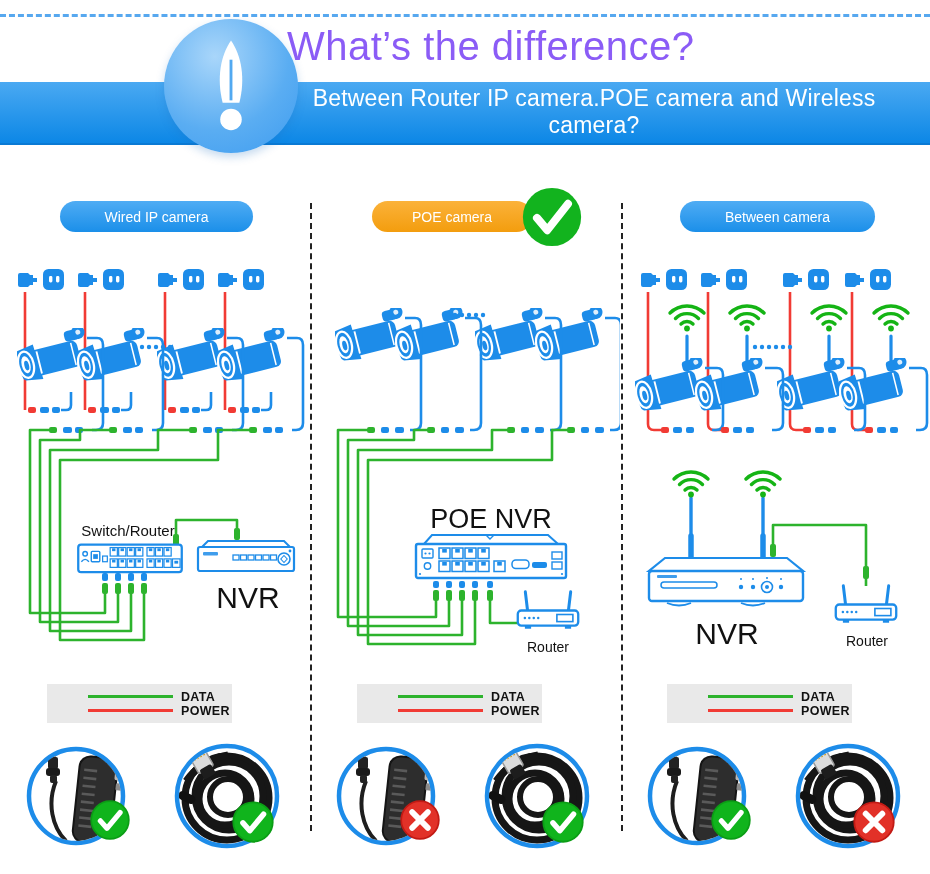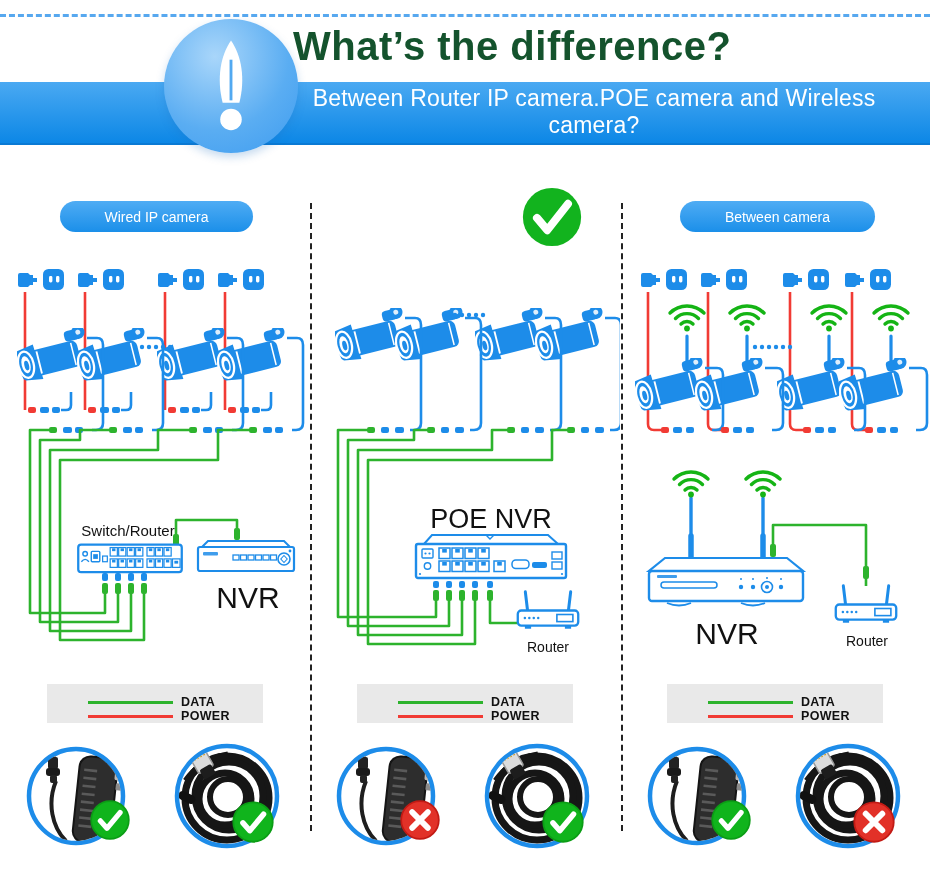--- a/index.html
+++ b/index.html
@@ -13,31 +13,31 @@
   .dashline{position:absolute;left:0;top:14px;width:100%;border-top:3px dashed #57a8ef;}
   .banner{position:absolute;left:0;top:82px;width:100%;height:61px;
           background:linear-gradient(180deg,var(--banner-top),var(--banner-bottom));
           border-bottom:2px solid #0a7ad4;z-index:1;}
   .banner .sub{position:absolute;left:272px;right:14px;top:50%;transform:translateY(-52%);
           text-align:center;color:#fff;font-size:23px;letter-spacing:.2px;}
   .dome{position:absolute;left:164px;top:19px;width:134px;height:134px;border-radius:50%;
         background:radial-gradient(circle at 38% 28%,#a9d6fa,#5aadf2 58%,#3e9cf0);
         z-index:2;display:flex;align-items:center;justify-content:center;
         box-shadow:0 4px 8px rgba(30,110,190,.25);}
-  .title{position:absolute;left:287px;top:24px;z-index:3;font-size:40px;font-weight:700;
-         color:#14532d;letter-spacing:.5px;margin-left:6px;}
+  .title{position:absolute;left:287px;top:24px;z-index:3;font-size:40px;font-weight:400;
+         color:#8b5cf6;letter-spacing:.5px;}
   .divider{position:absolute;top:203px;height:628px;border-left:2px dashed #222;z-index:0;}
   .pill{position:absolute;top:201px;height:31px;border-radius:16px;color:#fff;font-size:14px;
         display:flex;align-items:center;justify-content:center;z-index:2;}
   .pill.blue{background:linear-gradient(180deg,#4facf4,#1b8fe9);}
   .pill.orange{background:linear-gradient(180deg,#fbb23a,#f39d0e);}
   .bigcheck{position:absolute;left:521px;top:186px;width:62px;height:62px;z-index:3;}
   .colsvg{position:absolute;top:240px;width:310px;height:440px;}
-  .legend{position:absolute;top:684px;width:216px;height:39px;background:var(--legend-bg);
-          display:flex;flex-direction:column;justify-content:flex-end;padding:0;}
+  .legend{position:absolute;top:684px;width:185px;height:39px;background:var(--legend-bg);
+          display:flex;flex-direction:column;justify-content:center;padding:0;}
   .legrow{display:flex;align-items:center;height:14px;}
   .legline{width:85px;height:3px;margin-left:41px;margin-right:8px;}
   .legtxt{font-size:12.5px;font-weight:700;color:#111;letter-spacing:.3px;}
   .botsvg{position:absolute;top:730px;width:310px;height:144px;}
   svg text{font-family:"Liberation Sans","DejaVu Sans",sans-serif;fill:#111;}
   .badge-check,.badge-cross{display:none;}
   .v-check .badge-check{display:inline;}
   .v-cross .badge-cross{display:inline;}
 </style>
 </head>
@@ -220,20 +220,23 @@
     </svg>
   </div>
   <div class="title">What’s the difference?</div>
 
   <div class="divider" style="left:310px"></div>
   <div class="divider" style="left:621px"></div>
 
   <div class="pill blue" style="left:60px;width:193px">
     <span>Wired IP camera</span>
   </div>
+  <div class="pill orange" style="left:372px;width:160px">
+    <span>POE camera</span>
+  </div>
   <div class="bigcheck">
     <svg width="62" height="62" viewBox="0 0 66 66">
       <circle cx="33" cy="33" r="31" fill="#12b31e"></circle>
       <path d="M17 34 l11 13 L50 19" fill="none" stroke="#fff" stroke-width="8.5" stroke-linecap="round" stroke-linejoin="round"></path>
     </svg>
   </div>
   <div class="pill blue" style="left:680px;width:195px">
     <span>Between camera</span>
   </div>
 

